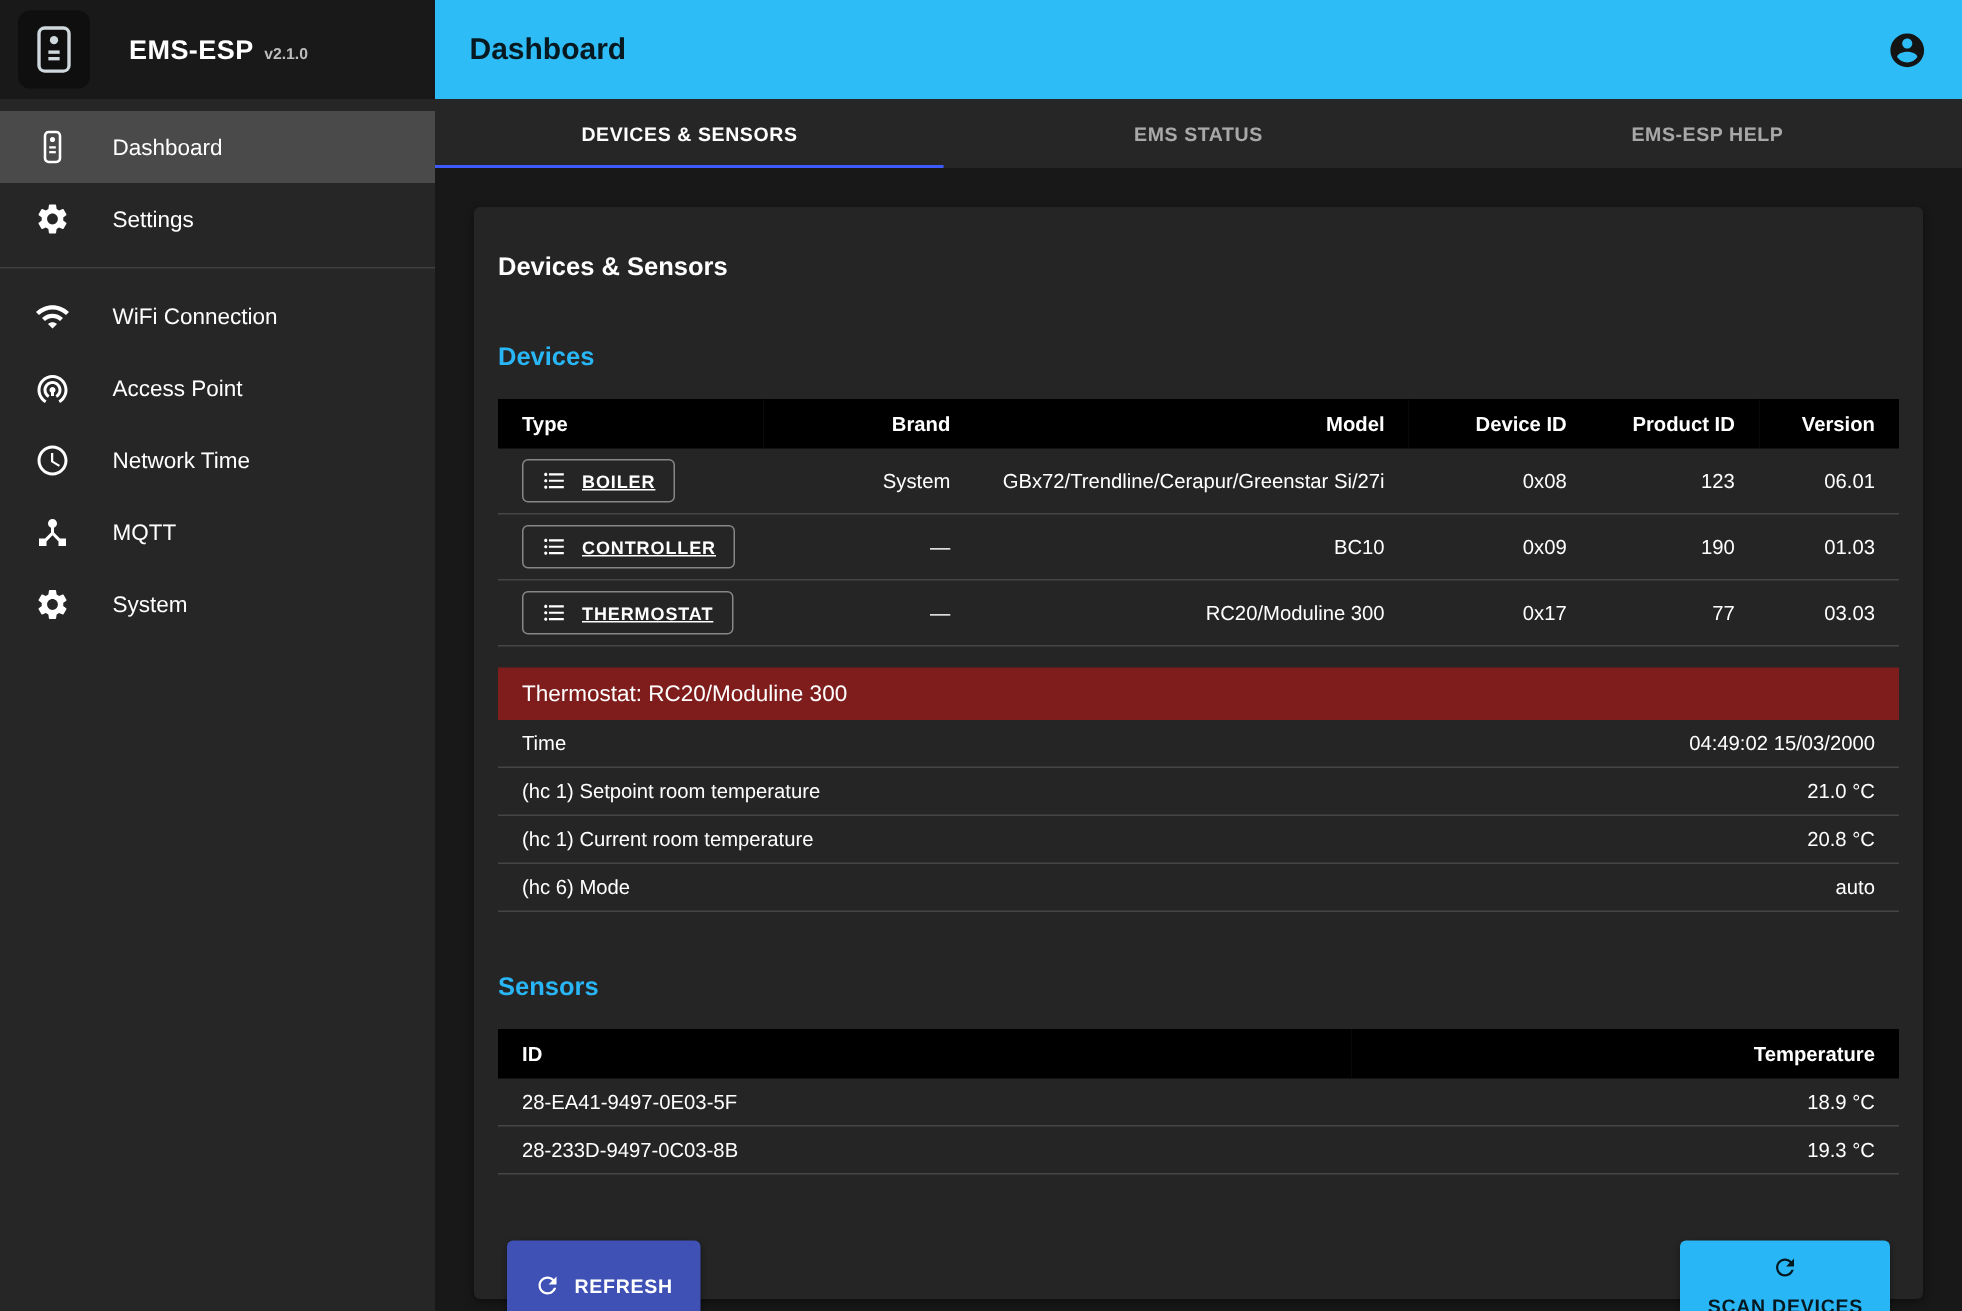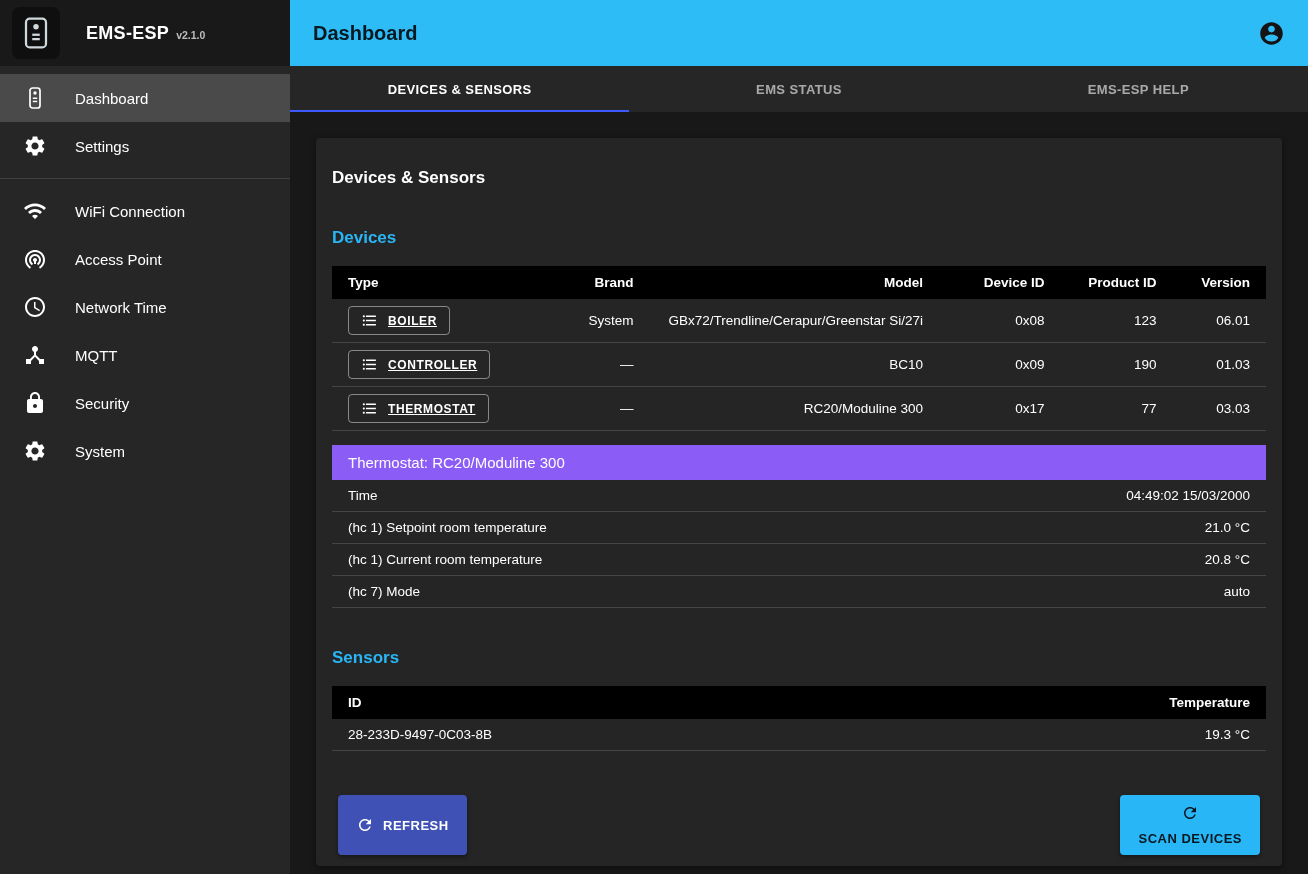--- a/index.html
+++ b/index.html
@@ -44,21 +44,21 @@
   th { background:#000; padding:9px 16px; font-weight:bold; font-size:13.5px; }
   td { padding:8px 16px; border-bottom:1px solid rgba(255,255,255,.15); }
   .col-left  { text-align:left; }
   .col-center{ text-align:right; }
   .col-right { text-align:right; }
   .devices-table td { padding:7px 16px; }
 
   .type-btn { display:inline-flex; align-items:center; gap:10px; background:none; border:1px solid rgba(255,255,255,.45); border-radius:4px; color:#fff; font-family:inherit; font-size:12px; font-weight:bold; letter-spacing:.6px; padding:5px 12px; cursor:pointer; text-transform:uppercase;text-decoration:underline; }
   .type-btn svg { width:17px; height:17px; fill:currentColor; }
 
-  .section-bar { background:#8b5cf6; color:#fff; font-size:15px; padding:9px 16px; margin-top:14px; }
+  .section-bar { background:#7f1d1d; color:#fff; font-size:15px; padding:9px 16px; margin-top:14px; }
 
   .sensors-block { margin-top:26px; }
 
   .actions { display:flex; justify-content:space-between; margin-top:44px; padding:0 6px; }
   .btn { display:inline-flex; align-items:center; gap:9px; border:none; border-radius:4px; font-family:inherit; font-weight:bold; font-size:13px; letter-spacing:.5px; padding:9px 18px; cursor:pointer; text-transform:uppercase; }
   .btn svg { width:18px; height:18px; fill:currentColor; }
   .btn-refresh { background:#3f51b5; color:#fff; box-shadow:0 2px 4px rgba(0,0,0,.4); }
   .btn-scan { background:#29b6f6; color:rgba(0,0,0,.87); box-shadow:0 2px 4px rgba(0,0,0,.4);flex-direction:column; }
 </style>
 </head>
@@ -134,28 +134,20 @@
 
       <div class="nav-item">
         <span class="nav-icon">
           <svg viewBox="0 0 24 24">
               <path d="M17 16l-4-4V8.82C14.16 8.4 15 7.3 15 6c0-1.66-1.34-3-3-3S9 4.34 9 6c0 1.3.84 2.4 2 2.82V12l-4 4H3v5h5v-3.05l4-4.2 4 4.2V21h5v-5h-4z"></path>
             </svg>
         </span>
         <span>MQTT</span>
       </div>
 
-      <div class="nav-item">
-        <span class="nav-icon">
-          <svg viewBox="0 0 24 24">
-              <path d="M18 8h-1V6c0-2.76-2.24-5-5-5S7 3.24 7 6v2H6c-1.1 0-2 .9-2 2v10c0 1.1.9 2 2 2h12c1.1 0 2-.9 2-2V10c0-1.1-.9-2-2-2zm-6 9c-1.1 0-2-.9-2-2s.9-2 2-2 2 .9 2 2-.9 2-2 2zm3.1-9H8.9V6c0-1.71 1.39-3.1 3.1-3.1s3.1 1.39 3.1 3.1v2z"></path>
-            </svg>
-        </span>
-        <span>Security</span>
-      </div>
 
       <div class="nav-item">
         <span class="nav-icon">
           <svg viewBox="0 0 24 24">
               <path d="M19.14 12.94c.04-.3.06-.61.06-.94 0-.32-.02-.64-.07-.94l2.03-1.58c.18-.14.23-.41.12-.61l-1.92-3.32c-.12-.22-.37-.29-.59-.22l-2.39.96c-.5-.38-1.03-.7-1.62-.94l-.36-2.54c-.04-.24-.24-.41-.48-.41h-3.84c-.24 0-.43.17-.47.41l-.36 2.54c-.59.24-1.13.57-1.62.94l-2.39-.96c-.22-.08-.47 0-.59.22L2.74 8.87c-.12.21-.08.47.12.61l2.03 1.58c-.05.3-.09.63-.09.94s.02.64.07.94l-2.03 1.58c-.18.14-.23.41-.12.61l1.92 3.32c.12.22.37.29.59.22l2.39-.96c.5.38 1.03.7 1.62.94l.36 2.54c.05.24.24.41.48.41h3.84c.24 0 .44-.17.47-.41l.36-2.54c.59-.24 1.13-.56 1.62-.94l2.39.96c.22.08.47 0 .59-.22l1.92-3.32c.12-.22.07-.47-.12-.61l-2.01-1.58zM12 15.6c-1.98 0-3.6-1.62-3.6-3.6s1.62-3.6 3.6-3.6 3.6 1.62 3.6 3.6-1.62 3.6-3.6 3.6z"></path>
             </svg>
         </span>
         <span>System</span>
       </div>
     </nav>
@@ -261,36 +253,40 @@
             </tr>
             <tr>
               <td class="col-left">(hc 1) Setpoint room temperature</td>
               <td class="col-right">21.0 °C</td>
             </tr>
             <tr>
               <td class="col-left">(hc 1) Current room temperature</td>
               <td class="col-right">20.8 °C</td>
             </tr>
             <tr>
-              <td class="col-left">(hc 7) Mode</td>
+              <td class="col-left">(hc 6) Mode</td>
               <td class="col-right">auto</td>
             </tr>
           </tbody>
         </table>
 
         <div class="sensors-block">
           <div class="section-title">Sensors</div>
           <table class="sensors-table">
             <thead>
               <tr>
                 <th class="col-left">ID</th>
                 <th class="col-right">Temperature</th>
               </tr>
             </thead>
             <tbody>
+              <tr>
+                <td class="col-left">28-EA41-9497-0E03-5F</td>
+                <td class="col-right">18.9 °C</td>
+              </tr>
               <tr>
                 <td class="col-left">28-233D-9497-0C03-8B</td>
                 <td class="col-right">19.3 °C</td>
               </tr>
             </tbody>
           </table>
         </div>
 
         <div class="actions">
           <button class="btn btn-refresh">

